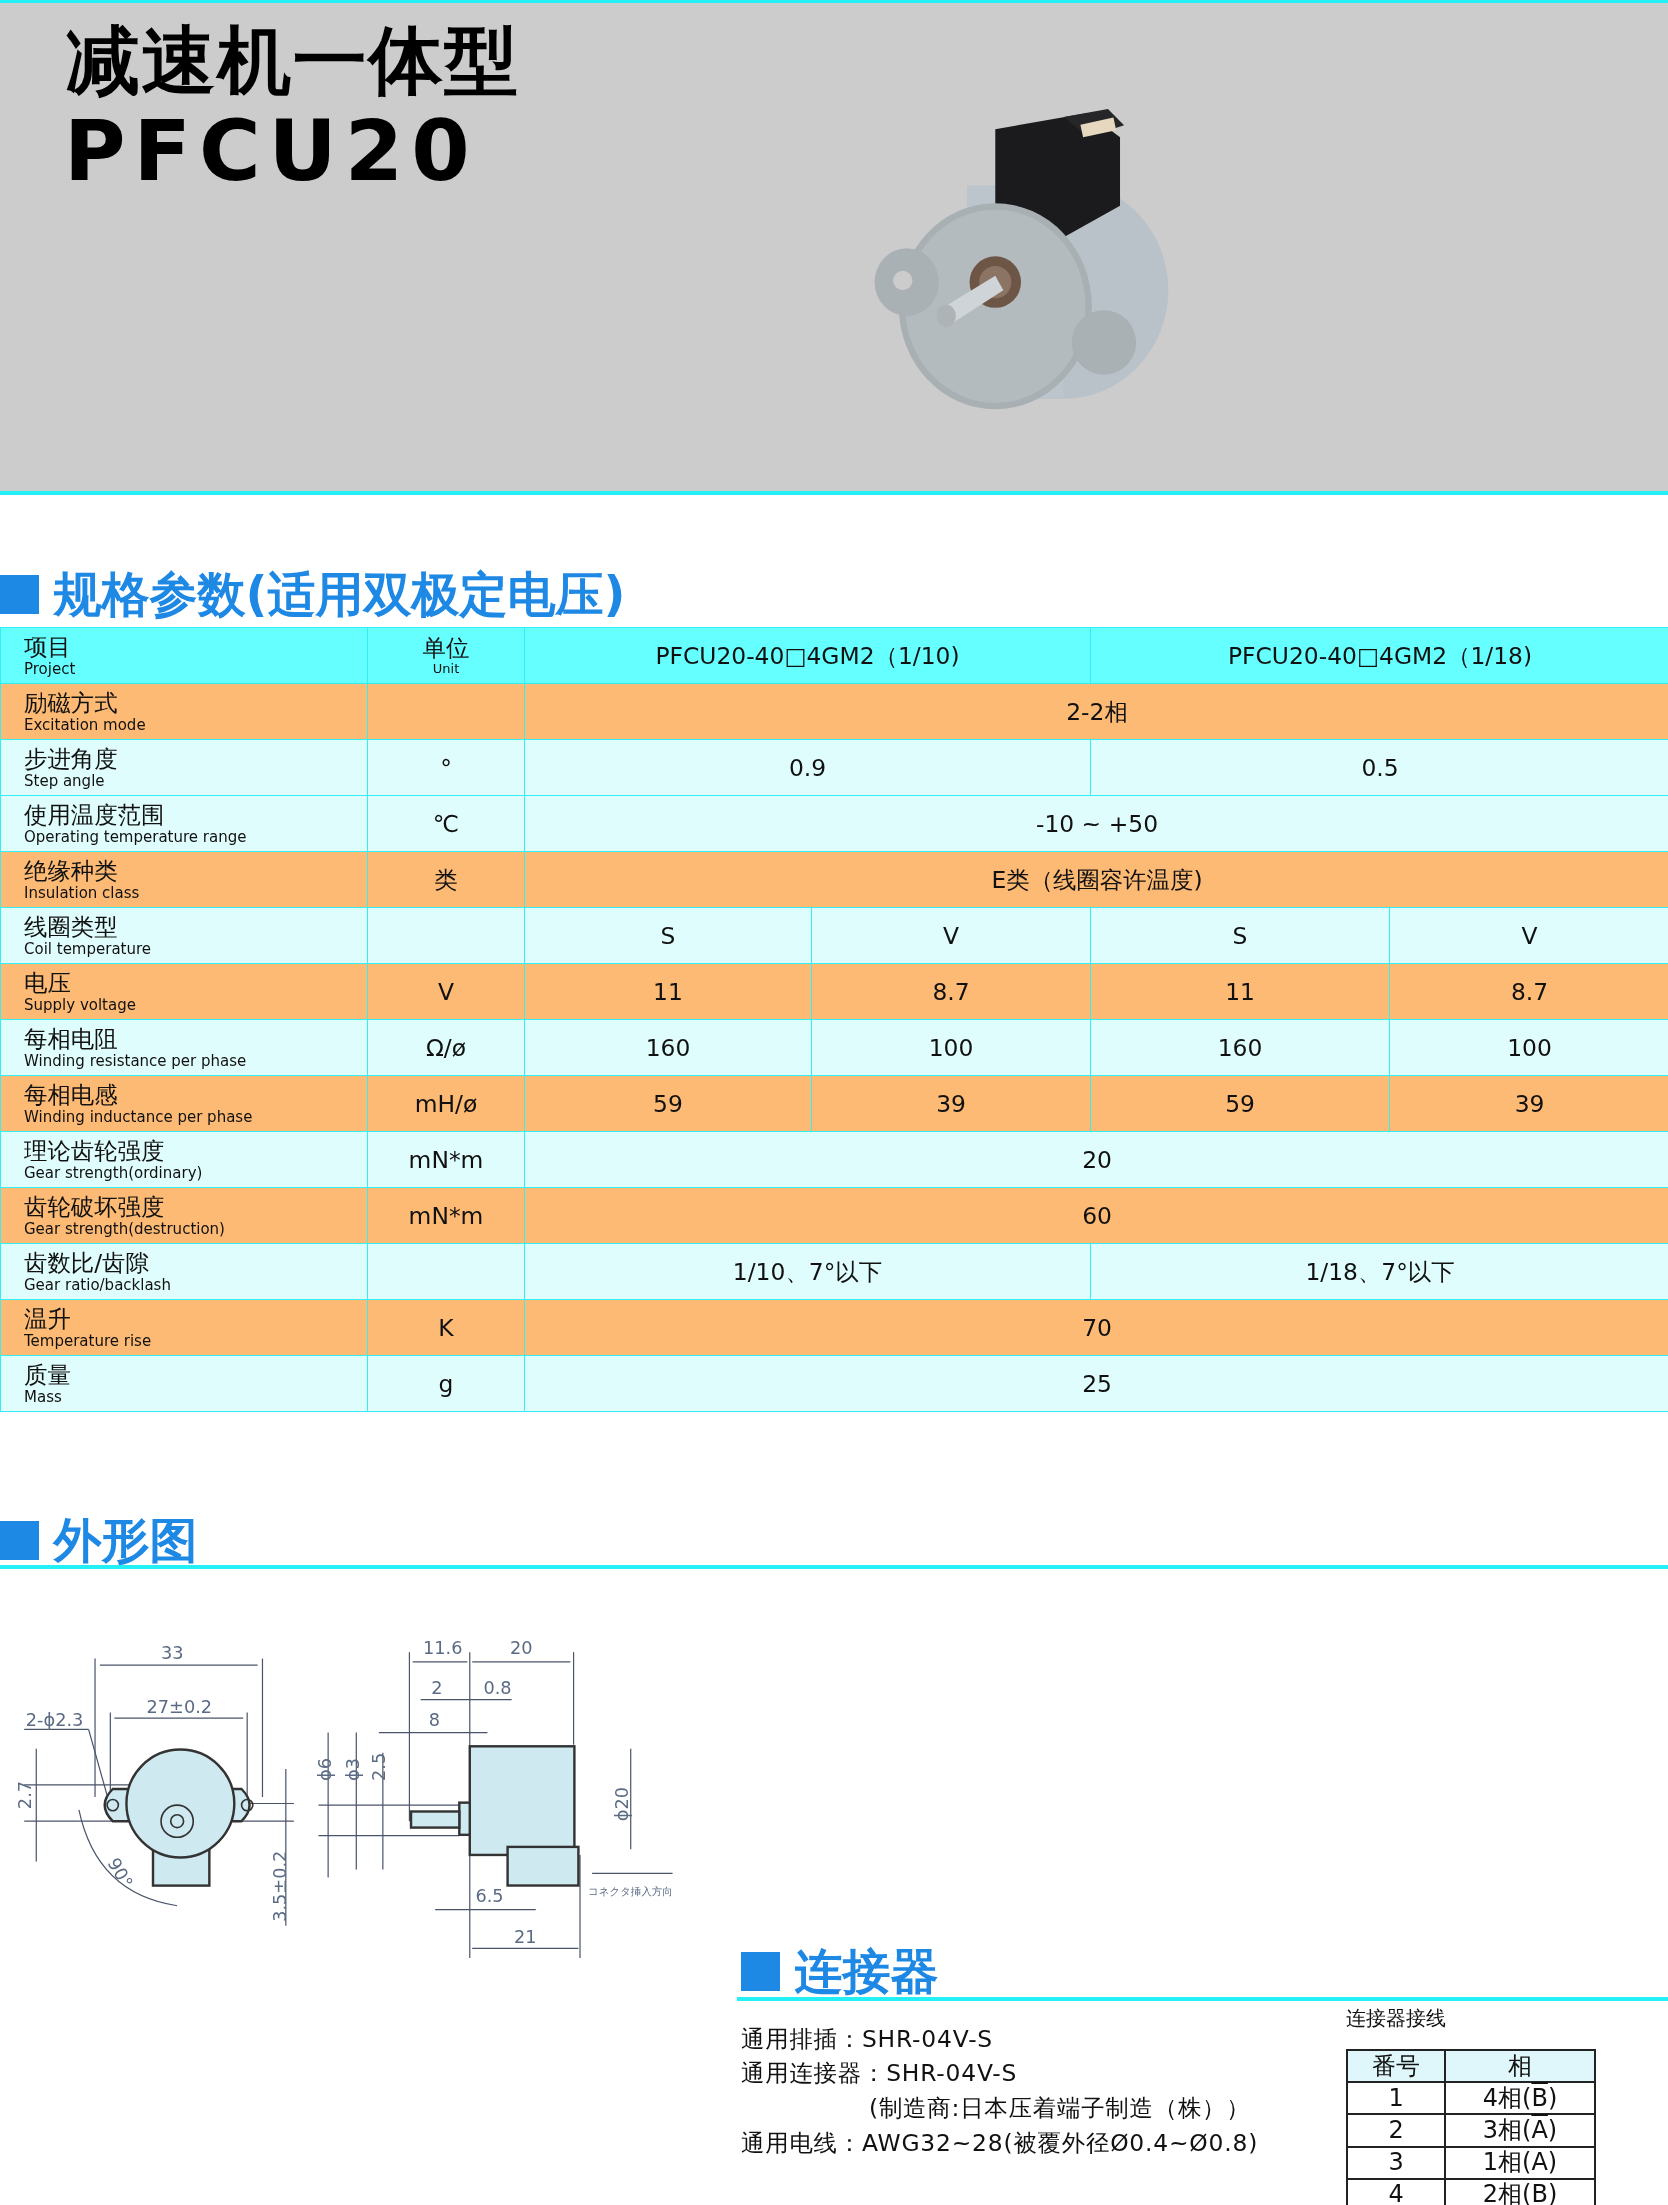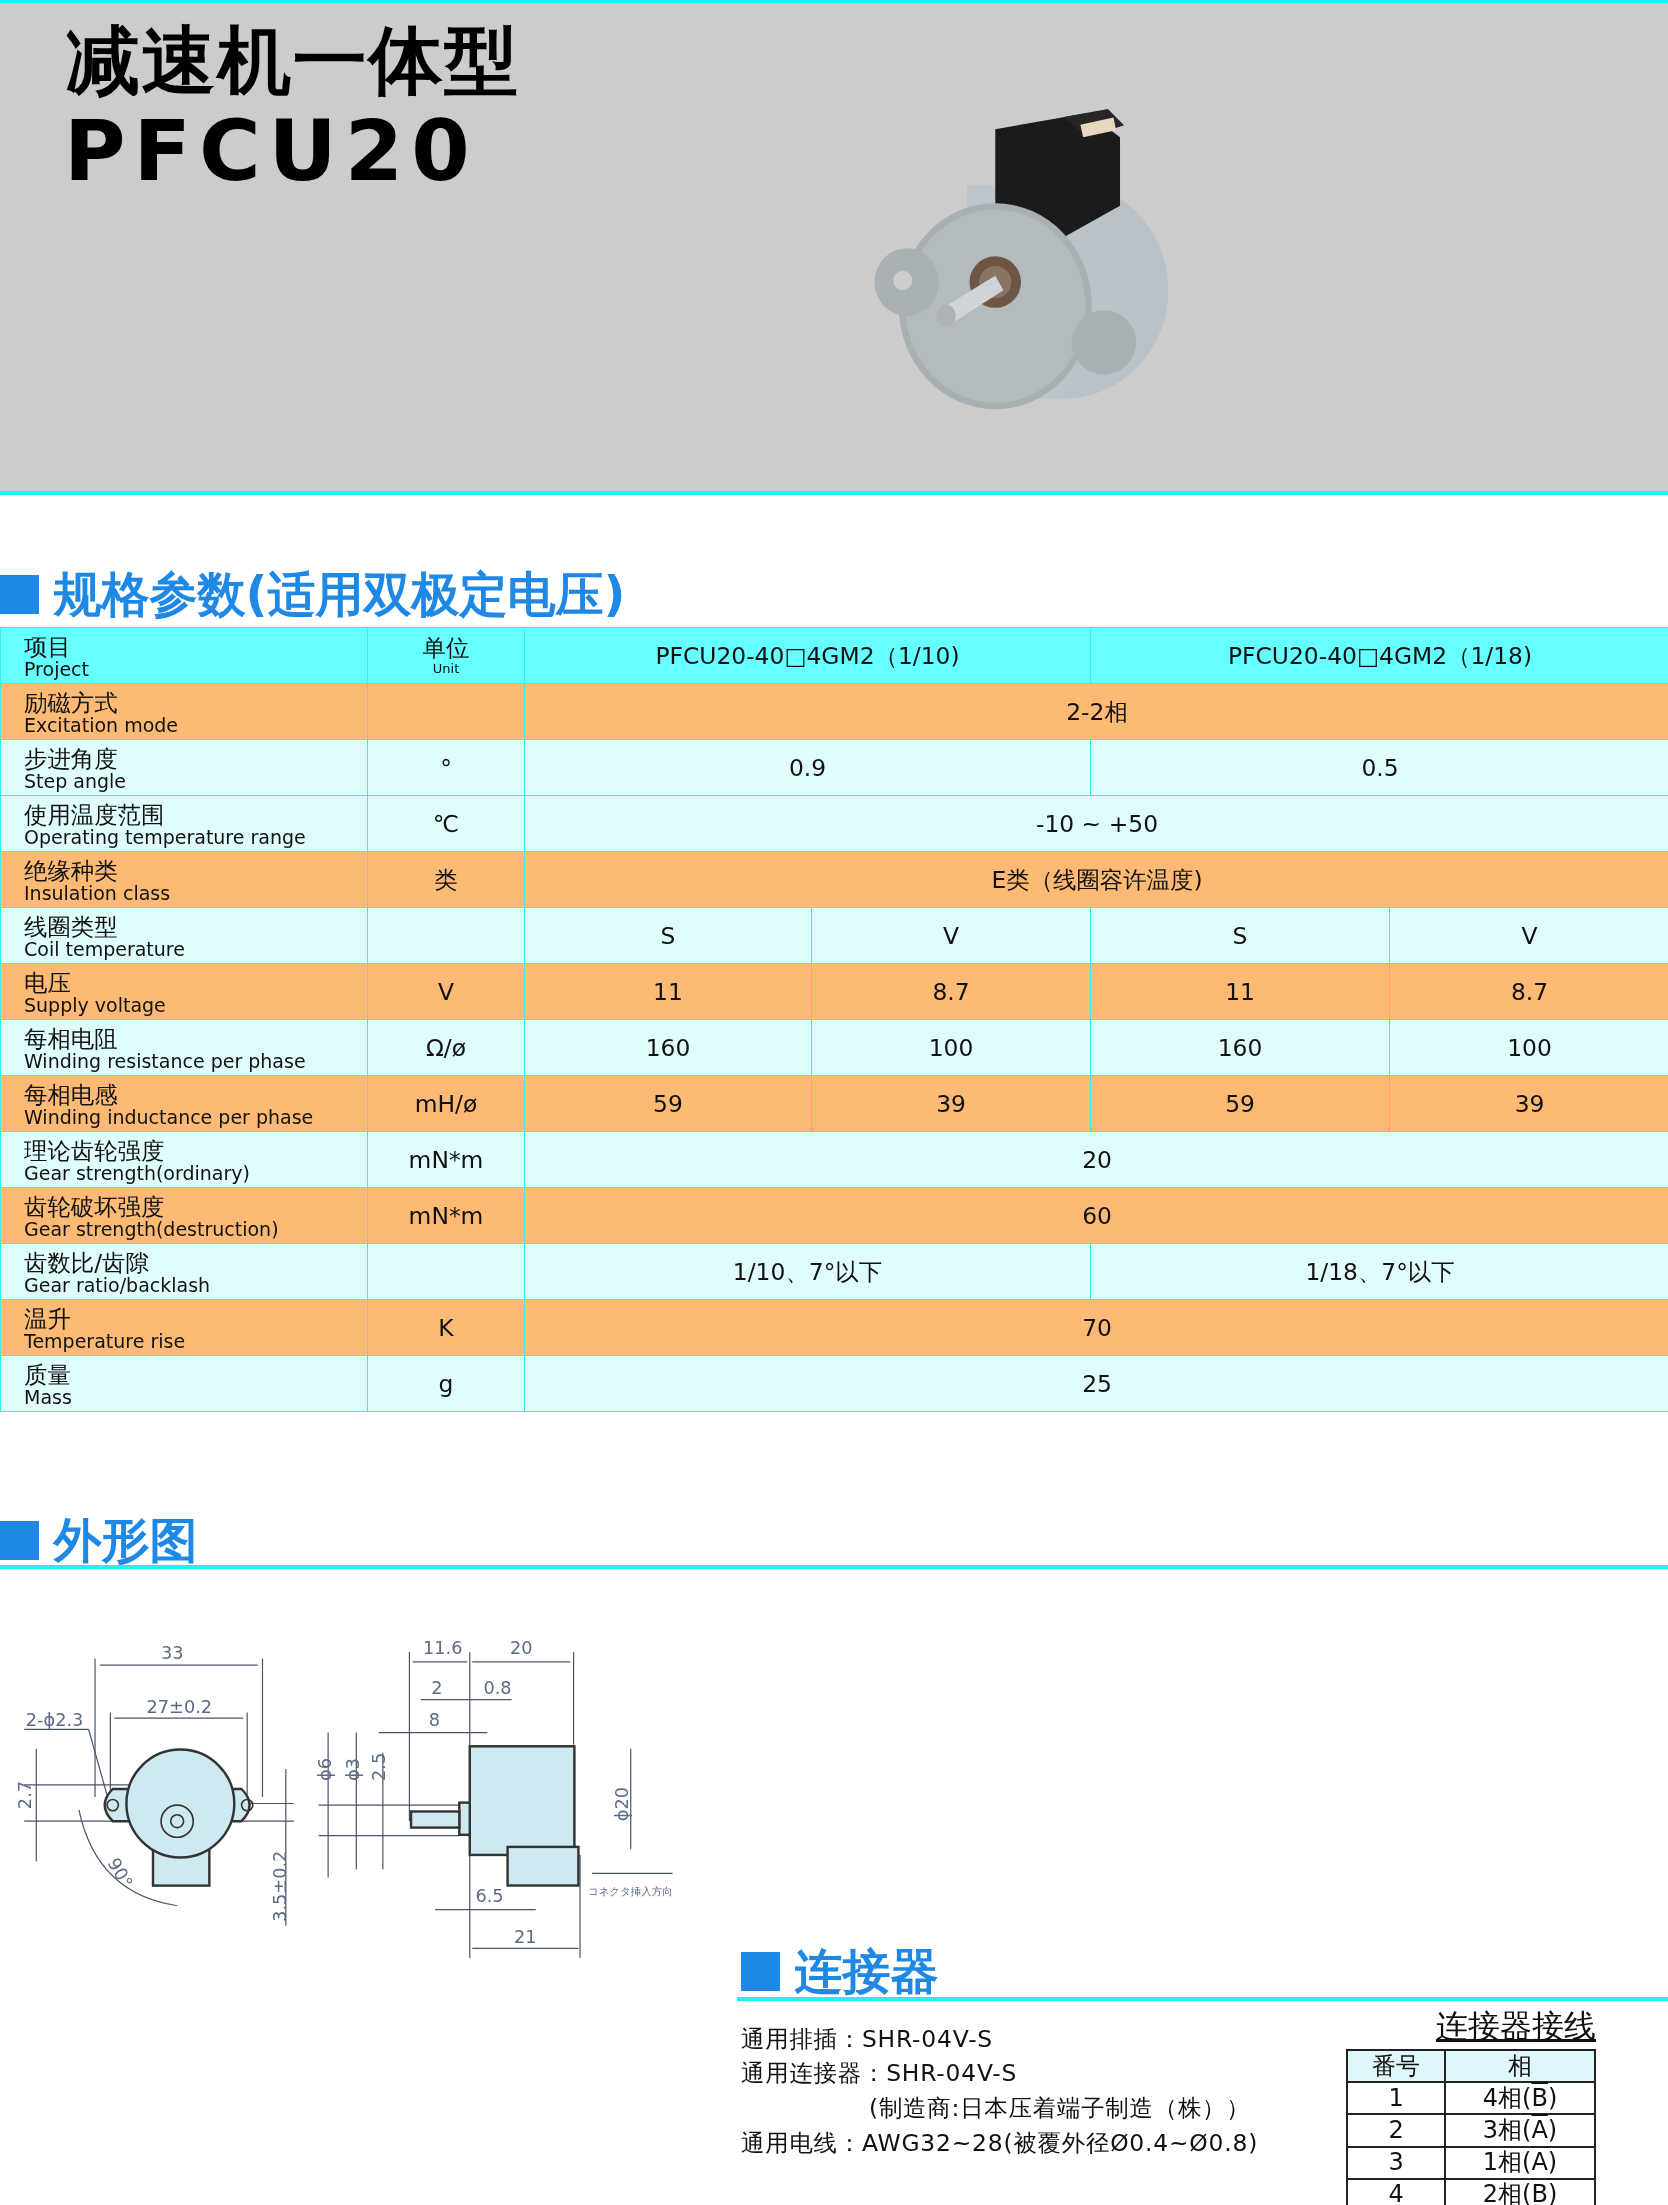--- a/index.html
+++ b/index.html
@@ -20,30 +20,30 @@
   .sec-line { height:4px; background:#22f0f5; }
 
   
   table.spec { position:absolute; left:0; top:627px; width:1669px; border-collapse:collapse; table-layout:fixed; }
   table.spec td { border:1.6px solid #33eef2; text-align:center; vertical-align:middle; font-size:23.4px; padding:0; height:55px; }
   table.spec tr.hdr td { background:#66ffff; height:55px; }
   table.spec tr.alt td { background:#e0fdfd; }
   table.spec tr.wht td { background:#fdba74; }
   table.spec td.item { text-align:left; padding-left:23px; }
   .zh { display:block; font-size:23.4px; line-height:27px; }
-  .en { display:block; font-size:19px; line-height:16px; }
+  .en { display:block; font-size:15px; line-height:16px; }
   .unit-en { display:block; font-size:13px; line-height:14.5px; }
 
   
   .conn-line { font-size:23.4px; line-height:34px; letter-spacing:0.8px; }
 
   table.ctab { position:absolute; left:1346px; top:2037px; width:250px; border-collapse:collapse;margin-top:12px; }
   table.ctab td { border:2.4px solid #222; text-align:center; font-size:24px; line-height:27px; padding:1.6px 0; }
   table.ctab tr.chdr td { background:#dff6fb; }
-  .ctab-cap { left:1346px; top:2005px; width:250px; text-align:right; font-size:32px;text-decoration:underline; }
+  .ctab-cap { left:1346px; top:2005px; width:250px; text-align:left; font-size:20px; }
   .ovl { text-decoration:overline; }
 </style>
 </head>
 <body>
 
 <div class="abs hero"></div>
 <div class="abs hero-title">减速机一体型</div>
 <div class="abs hero-model">PFCU20</div>
 
 <svg class="abs" style="left:846px; top:97px;" width="371" height="338" viewBox="0 0 460 420">

